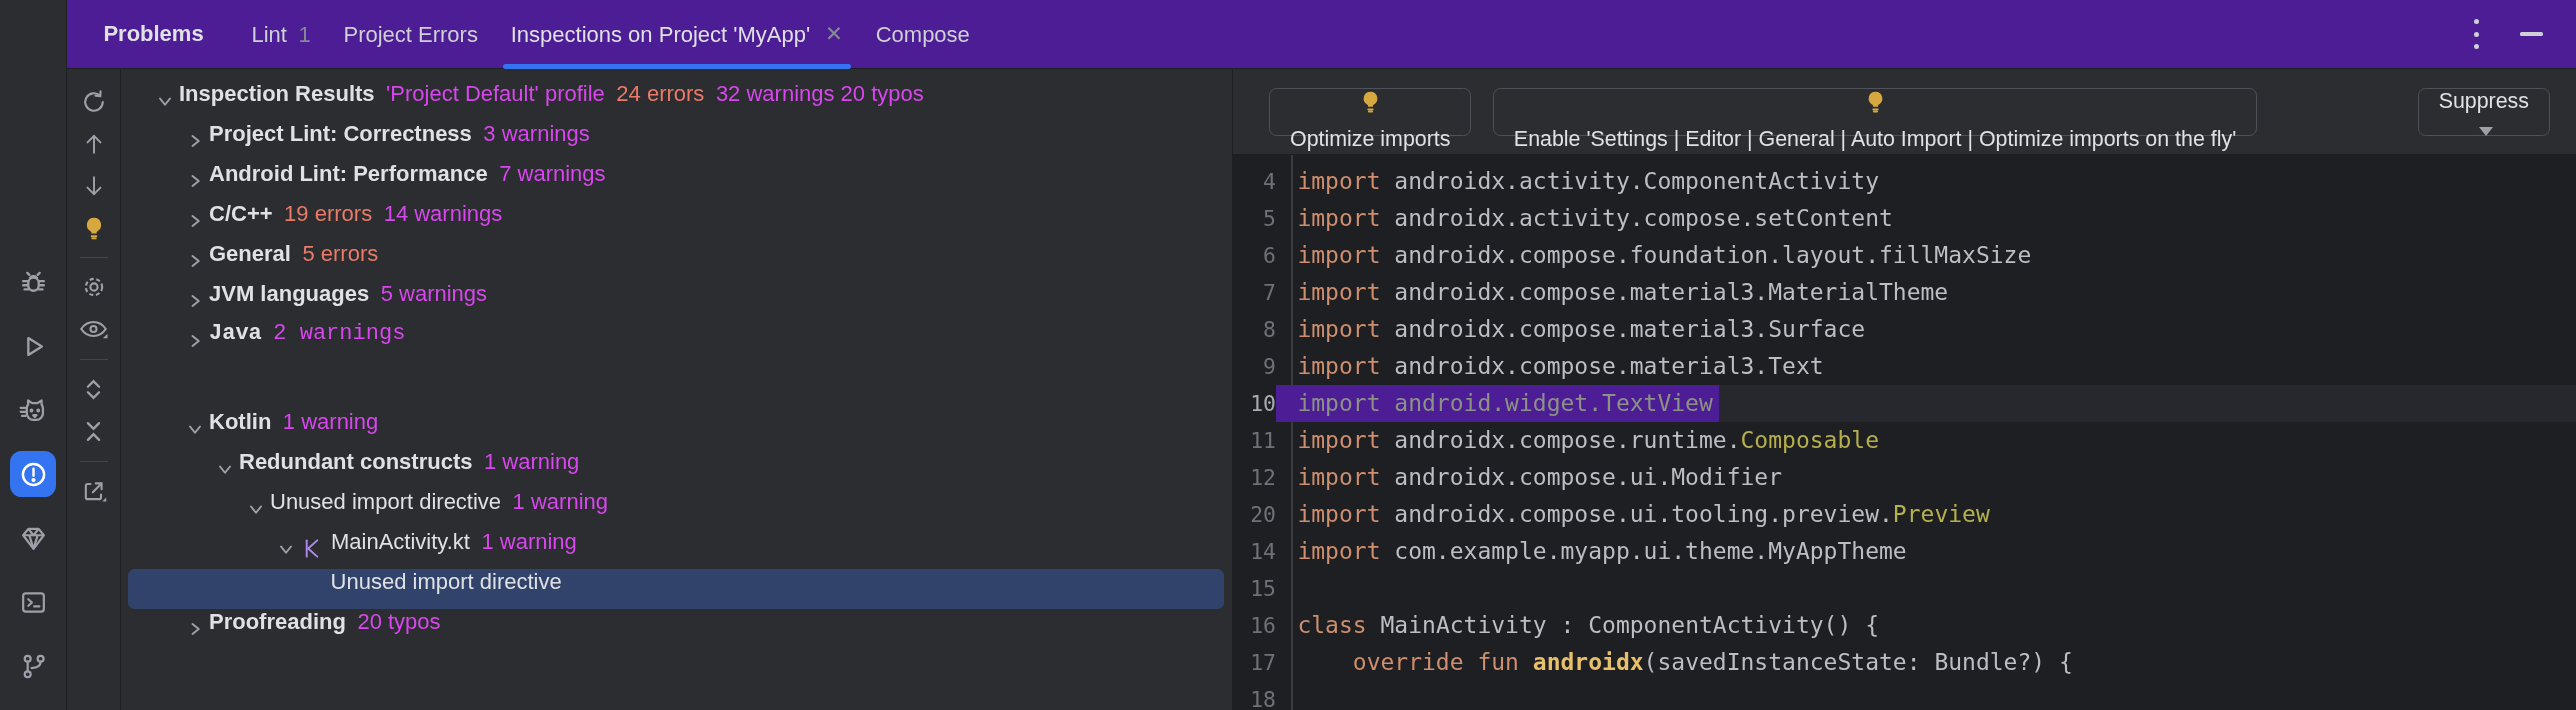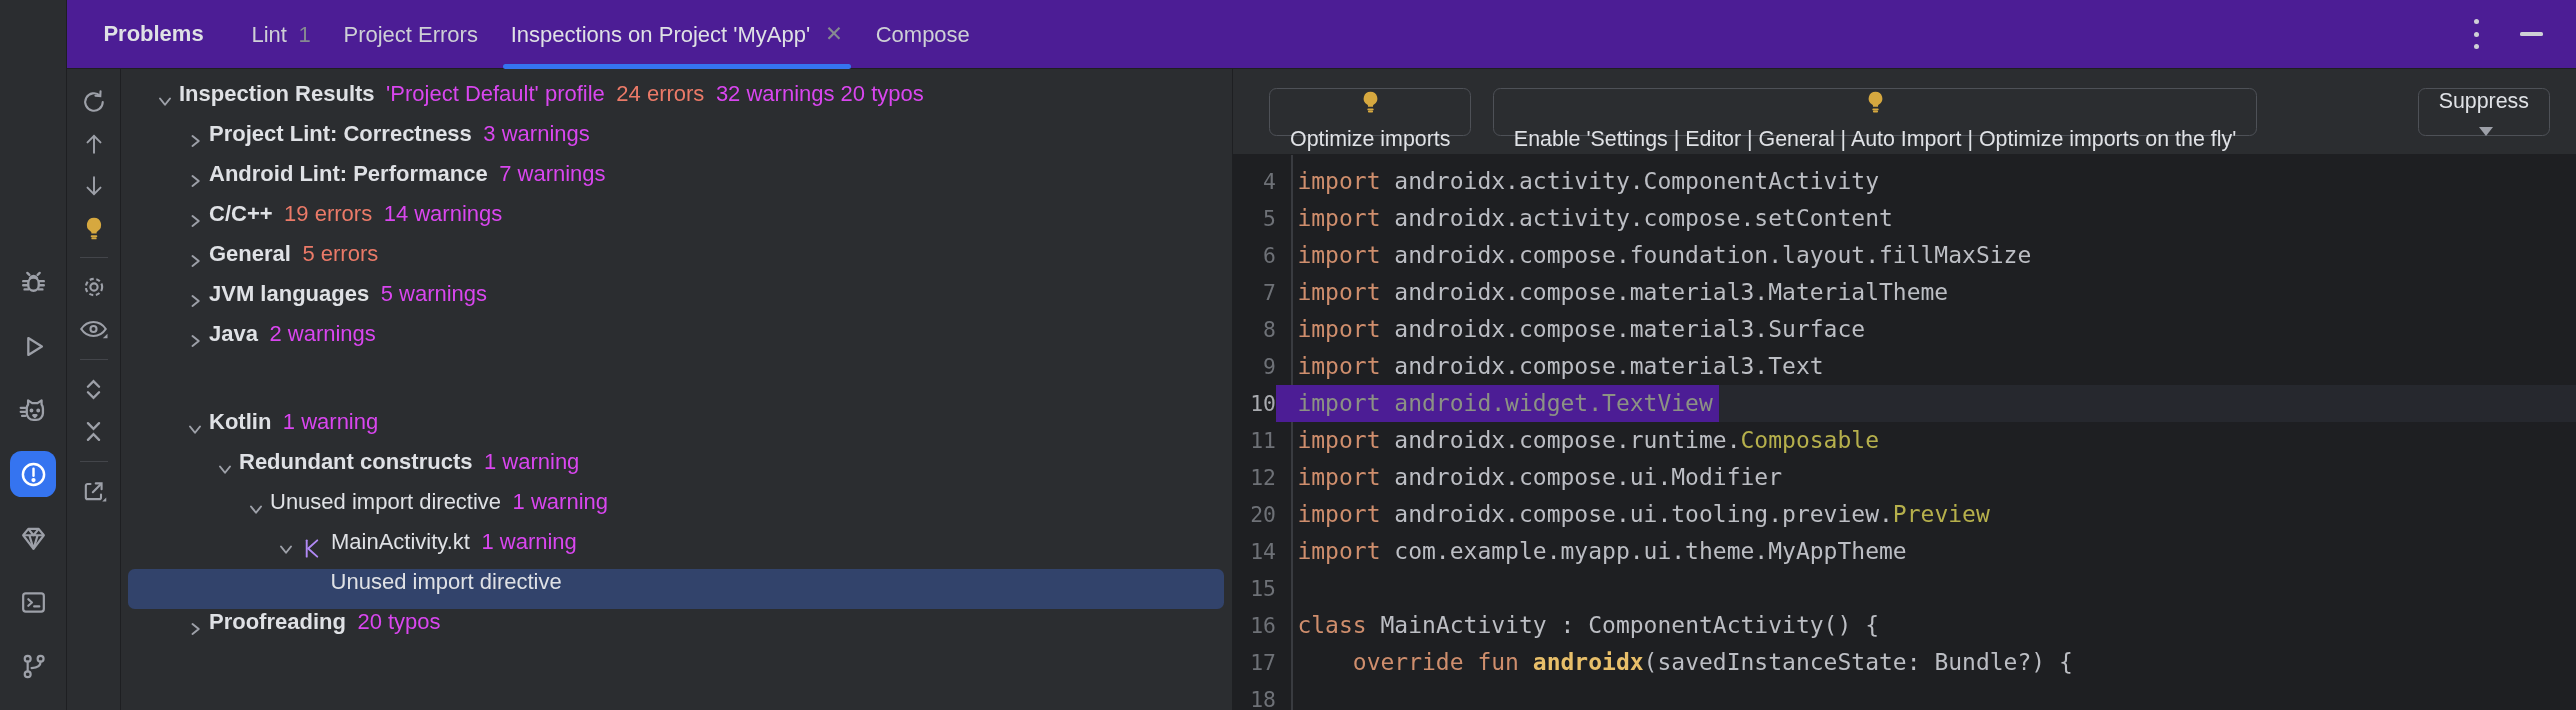--- a/index.html
+++ b/index.html
@@ -304,21 +304,21 @@
         </div>
         <div class="row bold" style="padding-left: 60px;">
           <span class="chev">
             <svg width="20" height="20" viewBox="0 0 16 16" fill="none" stroke="#9DA0A8" stroke-width="1.6" stroke-linecap="round" stroke-linejoin="round">
               <polyline points="6,4 11,8 6,12"></polyline>
             </svg>
           </span>
           <span class="label">JVM languages</span>
           <span class="count">5 warnings</span>
         </div>
-        <div class="row bold" style="padding-left: 60px;">
+        <div class="row bold" style="padding-left: 60px; font-family: Liberation Mono, monospace;">
           <span class="chev">
             <svg width="20" height="20" viewBox="0 0 16 16" fill="none" stroke="#9DA0A8" stroke-width="1.6" stroke-linecap="round" stroke-linejoin="round">
               <polyline points="6,4 11,8 6,12"></polyline>
             </svg>
           </span>
           <span class="label">Java</span>
           <span class="count">2 warnings</span>
         </div>
         <div class="row bold" style="padding-left: 60px; margin-top: 48px;">
           <span class="chev">

